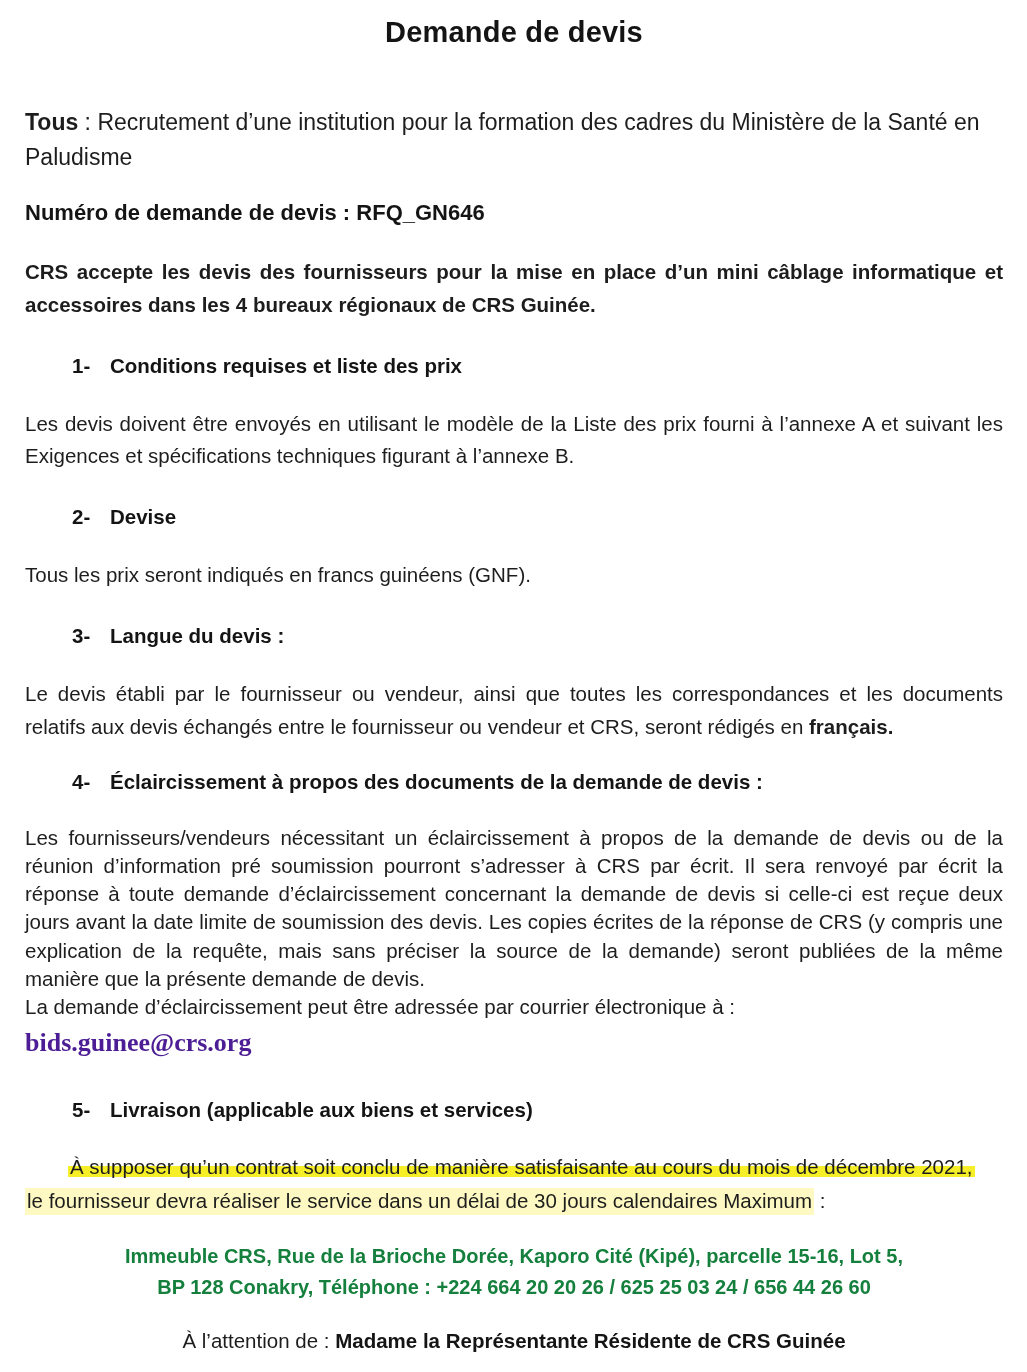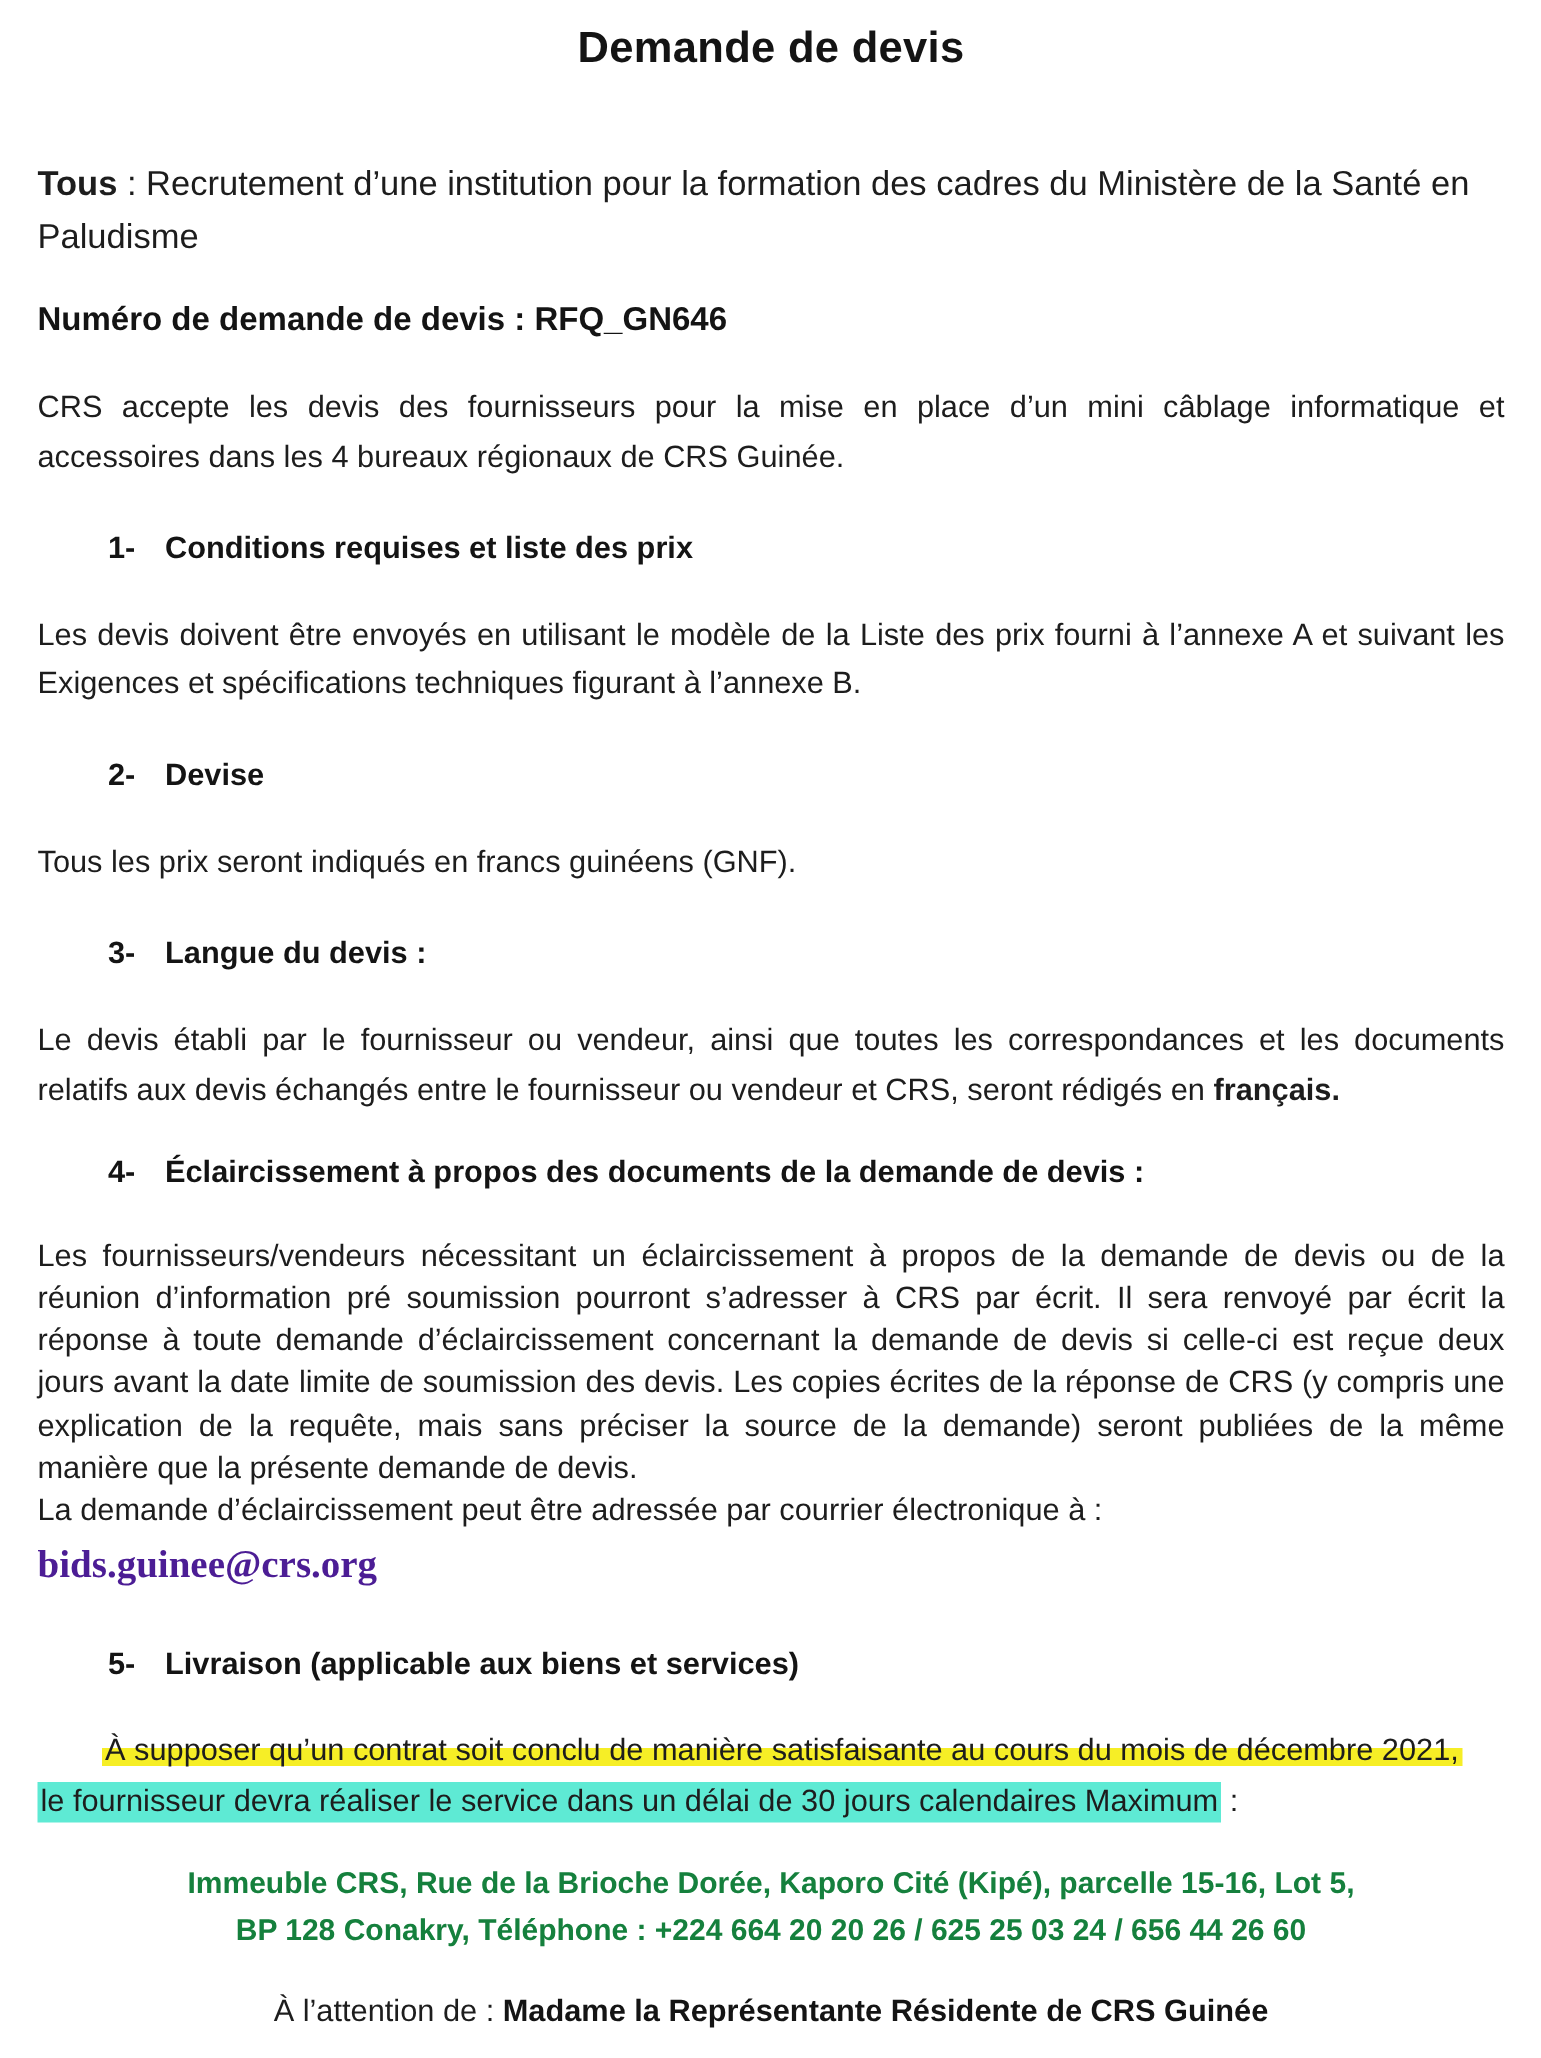--- a/index.html
+++ b/index.html
@@ -23,40 +23,40 @@
   .just{text-align:justify;text-justify:inter-word;}
   .tight{line-height:1.38;}
   .no-top{margin-top:0;}
 
   .h2{
     font-size:20.5px;font-weight:bold;color:#141414;
     margin:32px 0 0;padding-left:47px;display:flex;
   }
   .h2 .num{width:38px;flex:none;}
 
-  .intro{margin-top:30px;}
+  .intro{margin-top:30px;font-weight:bold;}
   .sec-body{margin-top:30px;}
   .big-para{margin-top:30px;}
 
   .email{
     font-family:"Liberation Serif","DejaVu Serif",serif;
     font-weight:bold;font-size:26px;color:#4c1d95;
     margin:6px 0 0;text-decoration:none;display:inline-block;
   }
   .email-wrap{margin:0;}
 
   .h2-last{margin-top:40px;}
 
   .hl-para{font-size:20.5px;line-height:1.7;margin:28px 0 0;}
   .hl-top{
     background:linear-gradient(to bottom, rgba(0,0,0,0) 46%, #f6ee26 46%, #f6ee26 96%, rgba(0,0,0,0) 96%);
     padding:0 2px;
     margin-left:43px;
   }
-  .hl-full{background:#5eead4;padding:1px 2px 3px 2px;}
+  .hl-full{background:#fef9c3;padding:1px 2px 3px 2px;}
 
   .address{
     font-size:20px;font-weight:bold;text-align:center;
     line-height:1.55;margin:22px 0 0;color:#15803d;
   }
   .attention{
     font-size:20.5px;text-align:center;margin:26px 0 0;
   }
   .attention b{font-weight:bold;color:#141414;}
 </style>

